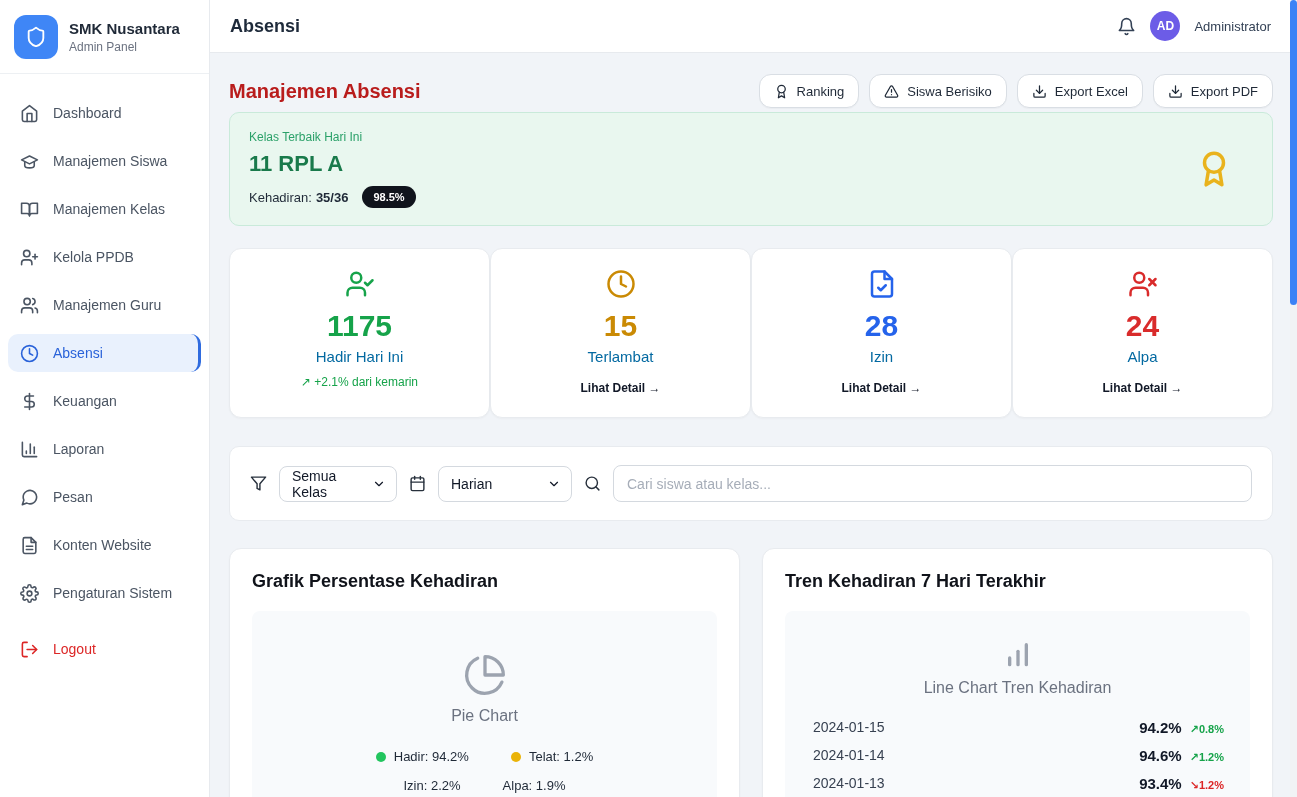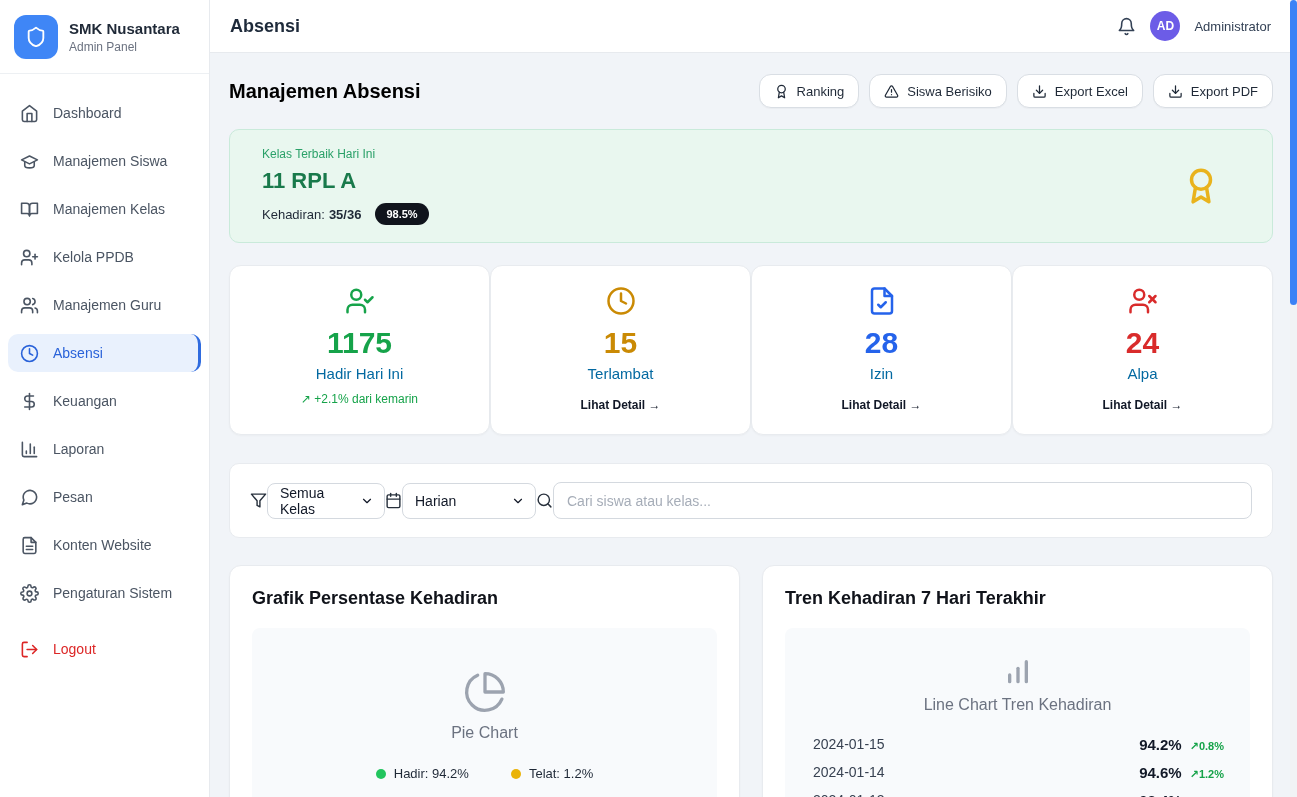--- a/index.html
+++ b/index.html
@@ -27,48 +27,48 @@
   .topbar-right { display:flex; align-items:center; gap:14px; }
   .bell-btn { color:#334155; display:flex; cursor:pointer; }
   .bell-btn .ic { width:19px; height:19px; }
   .avatar { width:30px; height:30px; border-radius:50%; background:#6c5ce7; color:#fff; font-size:12px; font-weight:bold; display:flex; align-items:center; justify-content:center; }
   .user-name { font-size:13px; color:#334155; }
 
   .content { flex:1; padding:21px 24px 0 19px; overflow:hidden; }
 
   
   .page-head { display:flex; align-items:center; justify-content:space-between; }
-  .page-title { font-size:20px; font-weight:bold; color:#000000; }
+  .page-title { font-size:20px; font-weight:bold; color:#b91c1c; }
   .actions { display:flex; gap:10px; }
   .btn { display:flex; align-items:center; gap:8px; height:34px; padding:0 14px; background:#fff; border:1px solid #d9dee4; border-radius:12px; font-size:13px; color:#1f2937; cursor:pointer; box-shadow:0 1px 1px rgba(16,24,40,.03); }
   .btn .ic { width:15px; height:15px; color:#1f2937; }
 
   
-  .banner { margin-top:21px; background:#e9f7ef; border:1px solid #c9eada; border-radius:10px; padding:17px 32px; display:flex; align-items:center; justify-content:space-between; }
+  .banner { margin-top:4px; background:#e9f7ef; border:1px solid #c9eada; border-radius:10px; padding:17px 19px; display:flex; align-items:center; justify-content:space-between; }
   .banner-label { font-size:12px; color:#2ba169; }
   .banner-name { font-size:22px; font-weight:bold; color:#197a4b; margin:7px 0 9px 0; }
   .banner-row { display:flex; align-items:center; font-size:13px; color:#1f2937; }
   .banner-bold { font-weight:bold; margin-left:4px; }
   .banner-badge { margin-left:14px; background:#10141c; color:#fff; font-size:11px; font-weight:bold; padding:5px 11px; border-radius:999px; }
   .banner-medal { color:#e9b31c; margin-right:20px; }
   .banner-medal .ic { width:38px; height:38px; stroke-width:2.2; }
 
   
   .stats { margin-top:22px; display:grid; grid-template-columns:repeat(4,1fr); }
   .stat-card { background:#fff; border:1px solid #e8ebef; border-radius:12px; padding:20px 16px 18px; text-align:center; height:170px; box-shadow:0 1px 2px rgba(16,24,40,.03); }
   .stat-ic { display:inline-flex; }
   .stat-ic .ic { width:30px; height:30px; }
   .stat-value { font-size:30px; font-weight:bold; margin:6px 0 5px; }
   .stat-label { font-size:15px; color:#0369a1; }
   .c-green { color:#16a34a; } .c-amber { color:#ca8a04; } .c-blue { color:#2563eb; } .c-red { color:#d92b2b; }
   .stat-trend { margin-top:10px; font-size:12px; color:#16a34a; }
   .stat-link { margin-top:16px; font-size:12px; font-weight:bold; color:#111827; cursor:pointer; }
 
   
-  .filterbar { margin-top:28px; background:#fff; border:1px solid #e8ebef; border-radius:10px; padding:18px 20px; display:flex; align-items:center; }
+  .filterbar { margin-top:28px; background:#fff; border:1px solid #e8ebef; border-radius:10px; padding:18px 20px; display:flex; align-items:center; gap:12px; }
   .filterbar .ic { width:17px; height:17px; color:#27303c; flex:0 0 auto; }
   .select { display:flex; align-items:center; justify-content:space-between; gap:10px; height:36px; border:1px solid #d4d9df; border-radius:8px; padding:0 10px 0 12px; font-size:14px; color:#111827; background:#fff; cursor:pointer; }
   .select .chev { width:14px; height:14px; color:#111827; }
   .sel-class { width:118px; } .sel-period { width:134px; }
   .search-input { flex:1; height:37px; border:1px solid #d4d9df; border-radius:8px; padding:0 13px; font-size:14px; color:#111827; font-family:inherit; outline:none; }
   .search-input::placeholder { color:#a6adb8; }
 
   
   .charts { margin-top:27px; display:grid; grid-template-columns:1fr 1fr; gap:22px; }
   .chart-card { background:#fff; border:1px solid #e8ebef; border-radius:12px; padding:22px 22px; height:330px; box-shadow:0 1px 2px rgba(16,24,40,.03); }

